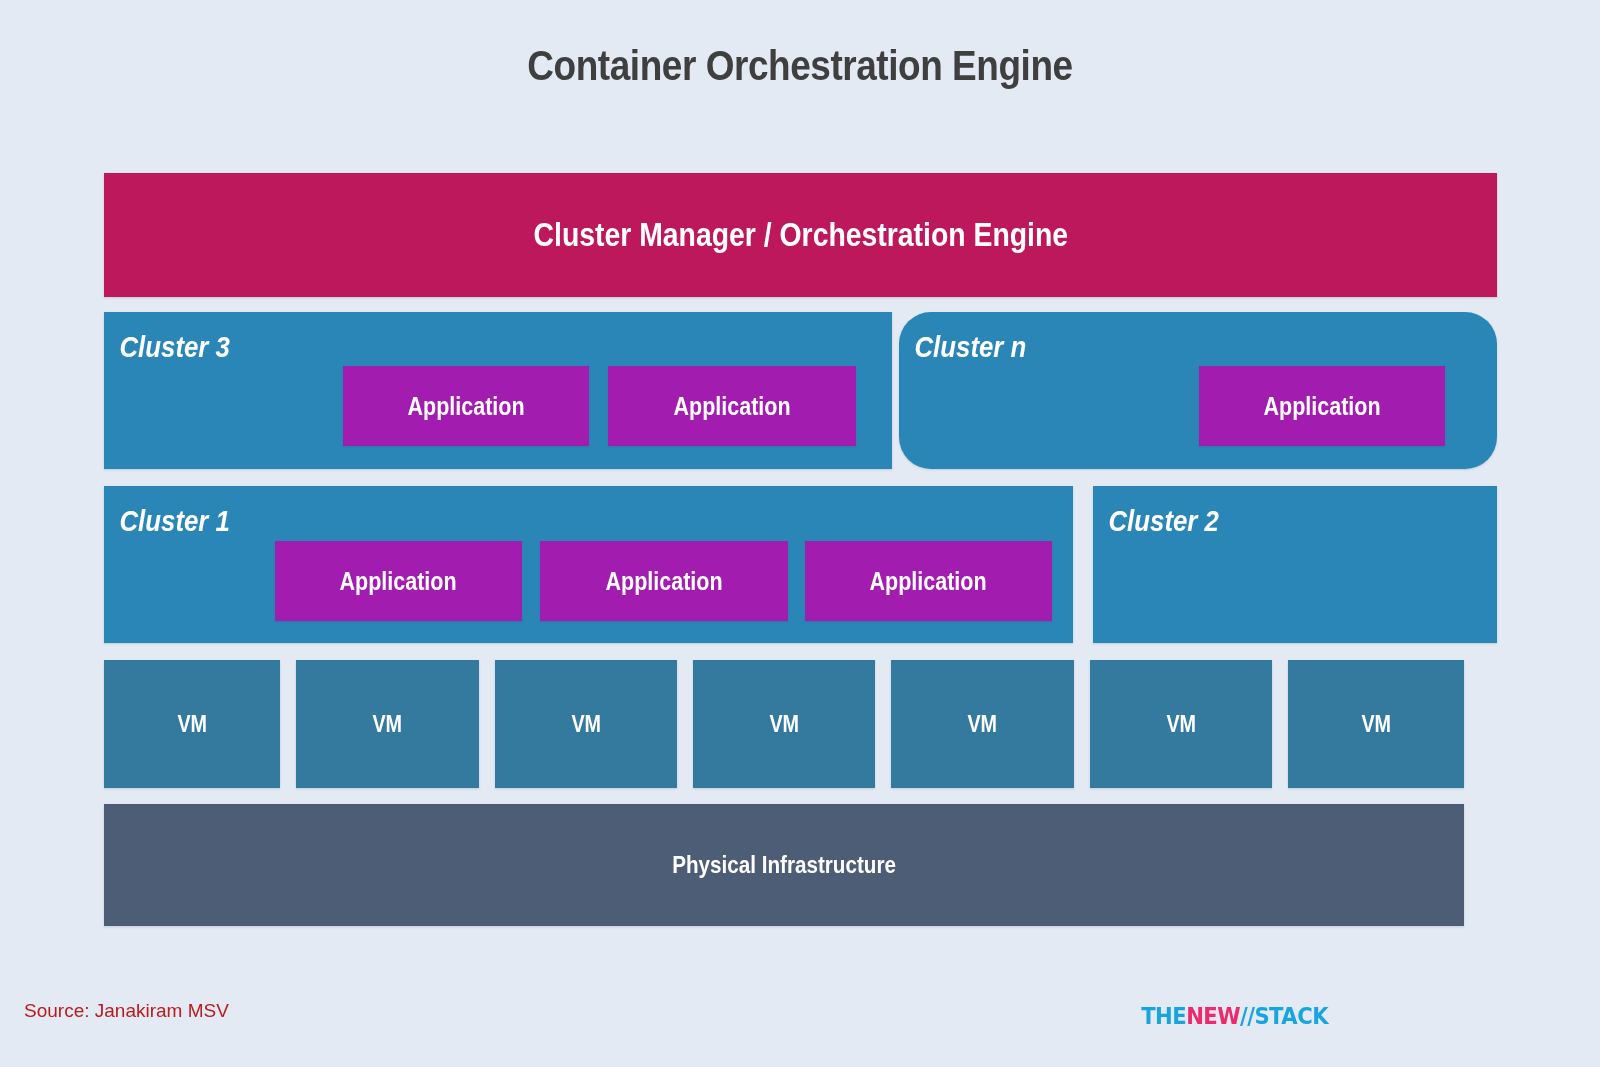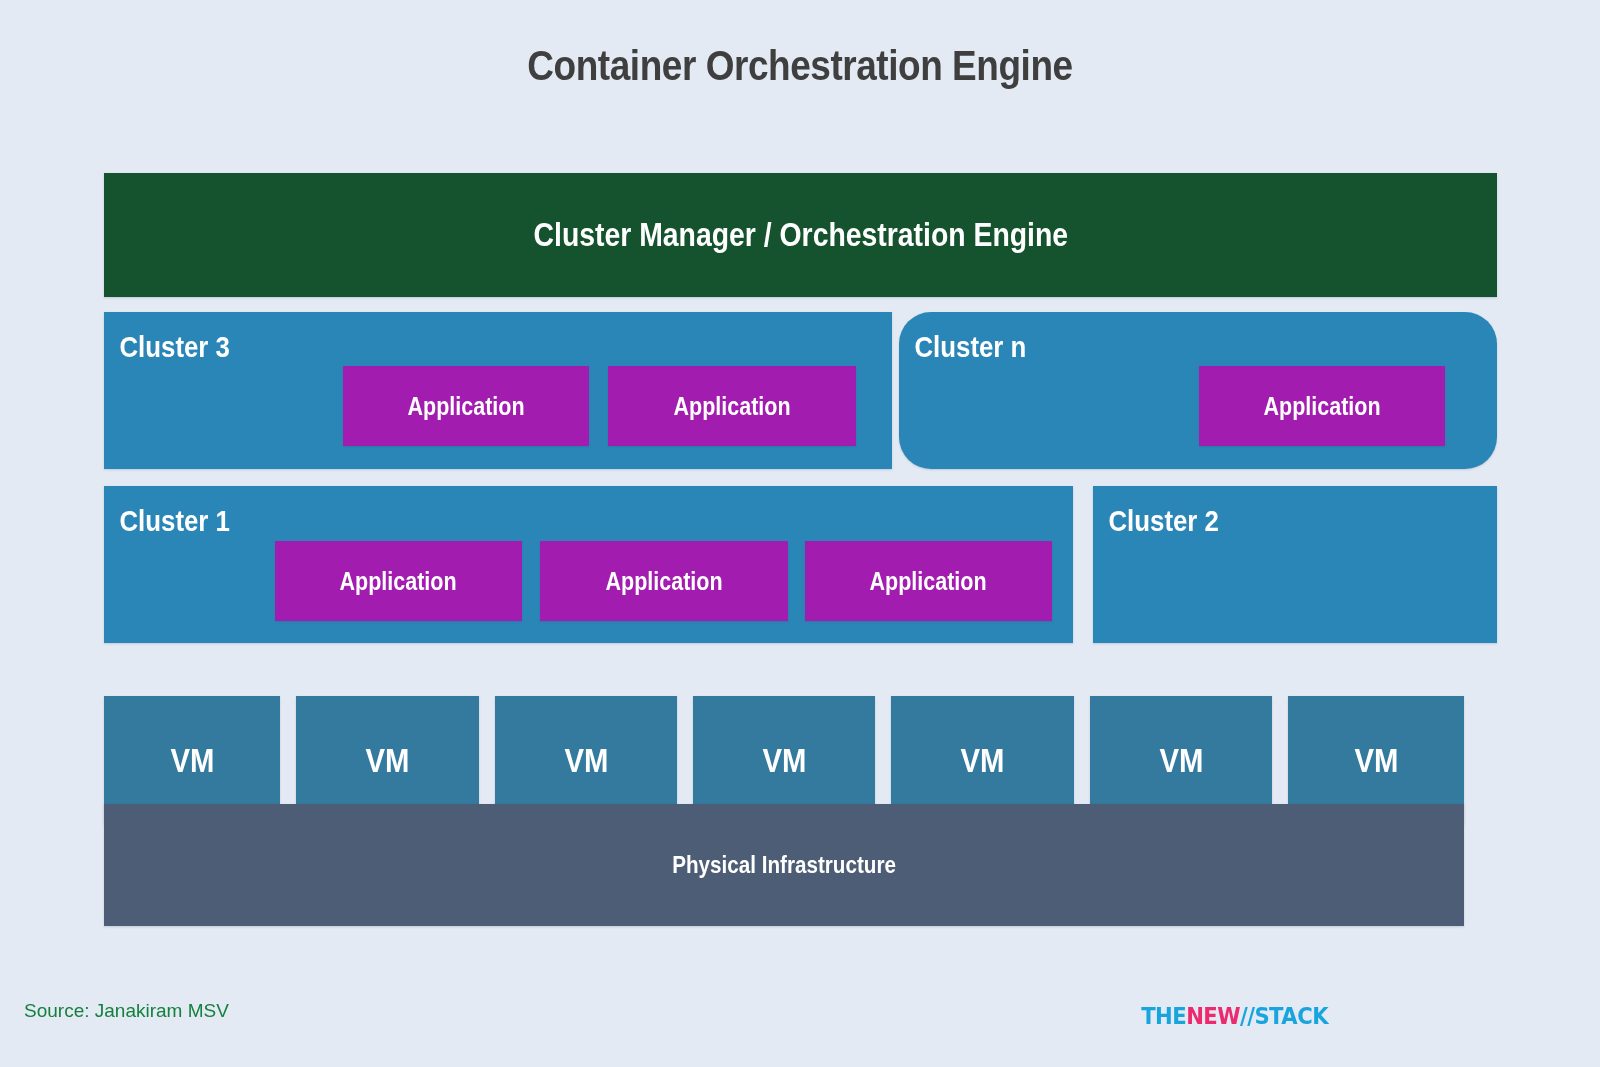--- a/index.html
+++ b/index.html
@@ -39,30 +39,31 @@
     box-shadow:0 1px 2px rgba(40,70,100,0.18);
   }
   .box .lbl { transform:scaleX(0.86); transform-origin:left center; white-space:nowrap; }
   .box.center { justify-content:center; }
   .box.center .lbl { transform-origin:center center; }
 
   
   .orchestration {
     left:104px; top:173px;
     width:1393px; height:124px;
-    background:#14532d;
+    background:#be185d;
     justify-content:center;
     font-size:33px;
   }
 
   
   .cluster {
     background:#2b86b8;
     align-items:flex-start;
     font-size:30px;
+    font-style:italic;
   }
   .cluster .lbl { padding:18px 0 0 18px; }
 
   .cluster-3 { left:104px;  top:312px; width:788px;  height:157px; }
   .cluster-n { left:899px;  top:312px; width:598px;  height:157px;border-radius:32px; }
   .cluster-1 { left:104px;  top:486px; width:969px;  height:157px; }
   .cluster-2 { left:1093px; top:486px; width:404px;  height:157px; }
 
   
   .app {
@@ -75,23 +76,23 @@
   .app-c3-1 { left:343px;  top:366px; width:246px; }
   .app-c3-2 { left:608px;  top:366px; width:248px; }
   .app-cn-1 { left:1199px; top:366px; width:246px; }
   .app-c1-1 { left:275px;  top:541px; width:247px; }
   .app-c1-2 { left:540px;  top:541px; width:248px; }
   .app-c1-3 { left:805px;  top:541px; width:247px; }
 
   
   .vm {
     background:#337a9e;
-    top:696px; height:128px;
-    justify-content:center;
-    font-size:34px;
+    top:660px; height:128px;
+    justify-content:center;
+    font-size:23px;
   }
   .vm-0 { left:104px;  width:176px; }
   .vm-1 { left:296px;  width:183px; }
   .vm-2 { left:495px;  width:182px; }
   .vm-3 { left:693px;  width:182px; }
   .vm-4 { left:891px;  width:183px; }
   .vm-5 { left:1090px; width:182px; }
   .vm-6 { left:1288px; width:176px; }
 
   
@@ -101,21 +102,21 @@
     background:#4d5d75;
     justify-content:center;
     font-size:24px;
   }
 
   
   .source {
     position:absolute;
     left:24px; top:1000px;
     font-size:19px;
-    color:#15803d;
+    color:#b91c1c;
   }
   .logo {
     position:absolute;
     right:32px; top:1003px;
     font-size:23px;
     font-weight:bold;
     letter-spacing:-0.6px;
     font-family:"DejaVu Sans", sans-serif;
     white-space:nowrap;
     transform:scaleX(0.92);

